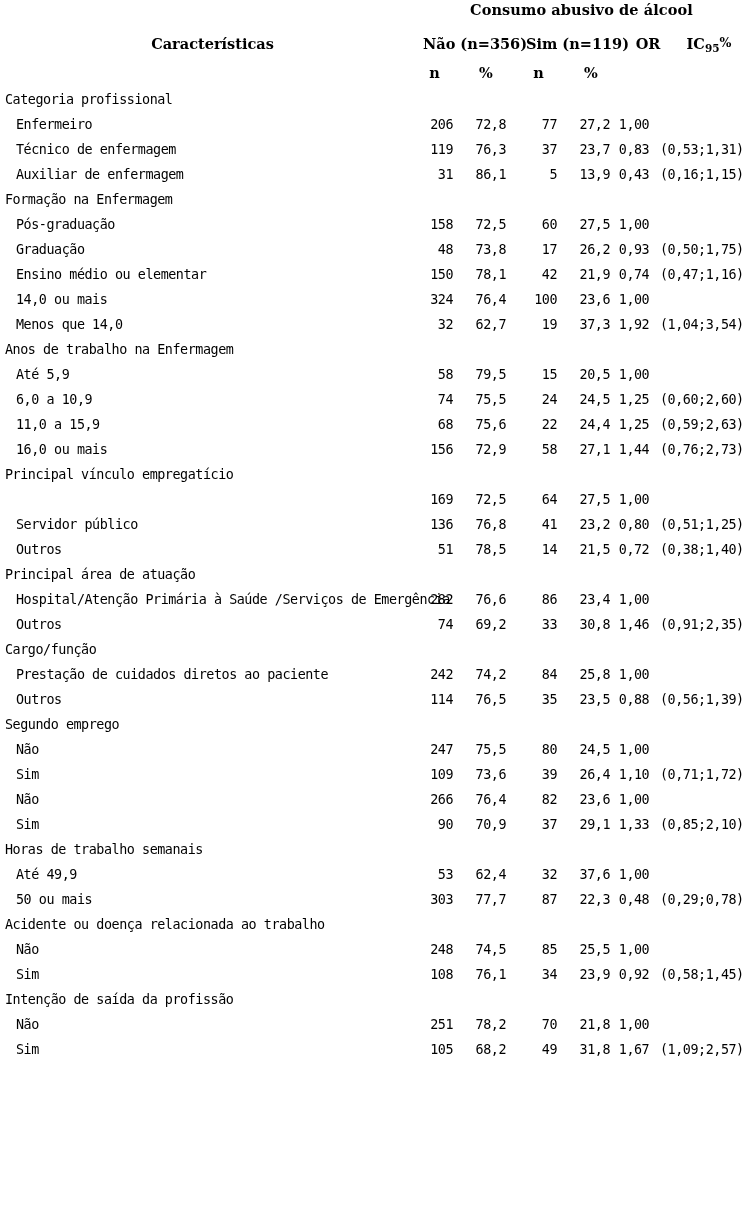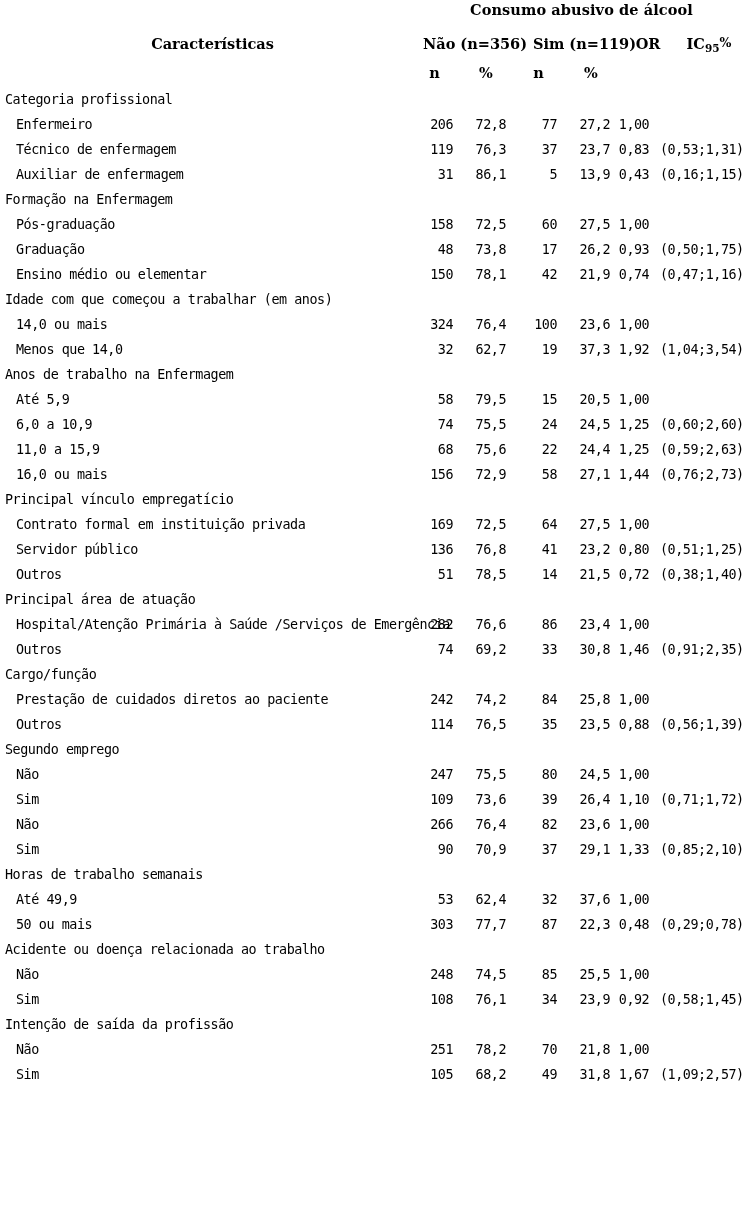--- a/index.html
+++ b/index.html
@@ -65,21 +65,21 @@
     font-weight: bold;
     font-size: 14.5px;
   }
 
   .hc {
     position: absolute;
     white-space: nowrap;
     font-weight: bold;
   }
   .hc-nao   { left: 415px; width: 103px; text-align: center; }
-  .hc-sim   { left: 518px; width: 103px; text-align: center; margin-left: 7px; }
+  .hc-sim   { left: 518px; width: 103px; text-align: center; }
   .hc-or    { left: 621px; width: 38px;  text-align: center; }
   .hc-ic    { left: 659px; width: 84px;  text-align: center; }
 
   .hc-n1 { left: 415px; width: 39px;  text-align: center; }
   .hc-p1 { left: 466px; width: 40px;  text-align: center; }
   .hc-n2 { left: 519px; width: 39px;  text-align: center; }
   .hc-p2 { left: 571px; width: 40px;  text-align: center; }
 
   .ic-sub { font-size: 10.5px; vertical-align: -0.28em; font-weight: bold; text-align: center; }
   .ic-pct { font-size: 12.5px; vertical-align: 0.18em; font-weight: bold; }
@@ -202,23 +202,20 @@
       </div>
       <div class="row sub">
         <span class="label">Ensino médio ou elementar</span>
         <span class="num c-n1">150</span>
         <span class="num c-p1">78,1</span>
         <span class="num c-n2">42</span>
         <span class="num c-p2">21,9</span>
         <span class="num c-or">0,74</span>
         <span class="num c-ic">(0,47;1,16)</span>
       </div>
-      <div class="row group">
-        <span class="label">Idade com que começou a trabalhar (em anos)</span>
-      </div>
       <div class="row sub">
         <span class="label">14,0 ou mais</span>
         <span class="num c-n1">324</span>
         <span class="num c-p1">76,4</span>
         <span class="num c-n2">100</span>
         <span class="num c-p2">23,6</span>
         <span class="num c-or">1,00</span>
       </div>
       <div class="row sub">
         <span class="label">Menos que 14,0</span>
@@ -264,21 +261,20 @@
         <span class="num c-p1">72,9</span>
         <span class="num c-n2">58</span>
         <span class="num c-p2">27,1</span>
         <span class="num c-or">1,44</span>
         <span class="num c-ic">(0,76;2,73)</span>
       </div>
       <div class="row group">
         <span class="label">Principal vínculo empregatício</span>
       </div>
       <div class="row sub">
-        <span class="label">Contrato formal em instituição privada</span>
         <span class="num c-n1">169</span>
         <span class="num c-p1">72,5</span>
         <span class="num c-n2">64</span>
         <span class="num c-p2">27,5</span>
         <span class="num c-or">1,00</span>
       </div>
       <div class="row sub">
         <span class="label">Servidor público</span>
         <span class="num c-n1">136</span>
         <span class="num c-p1">76,8</span>

